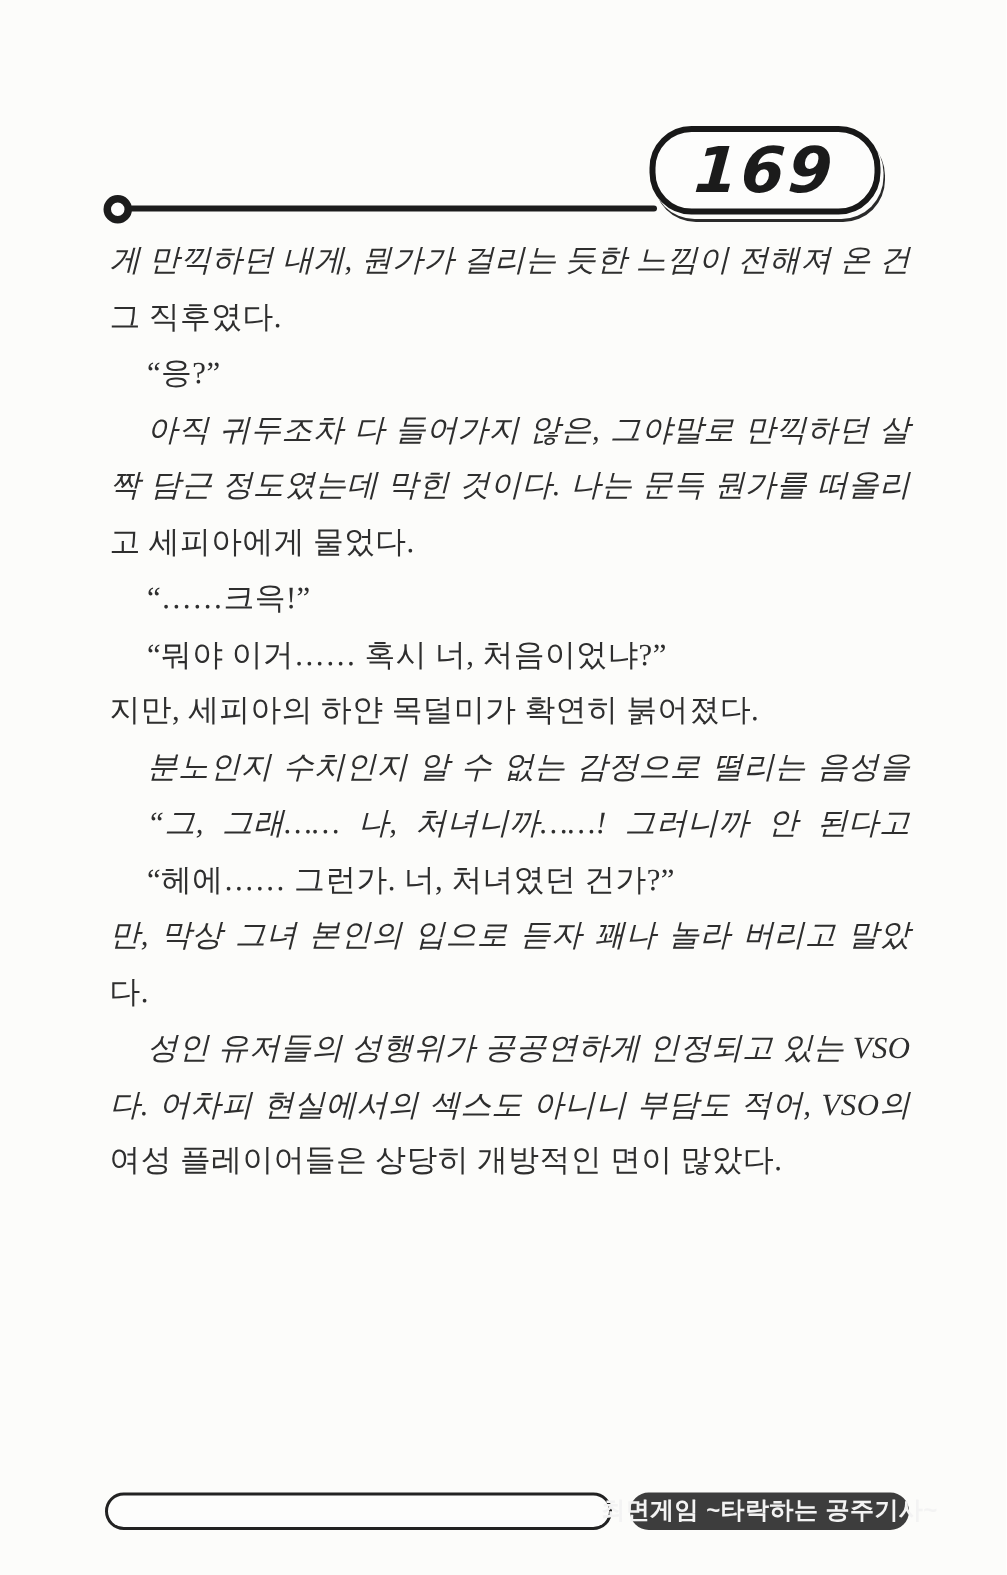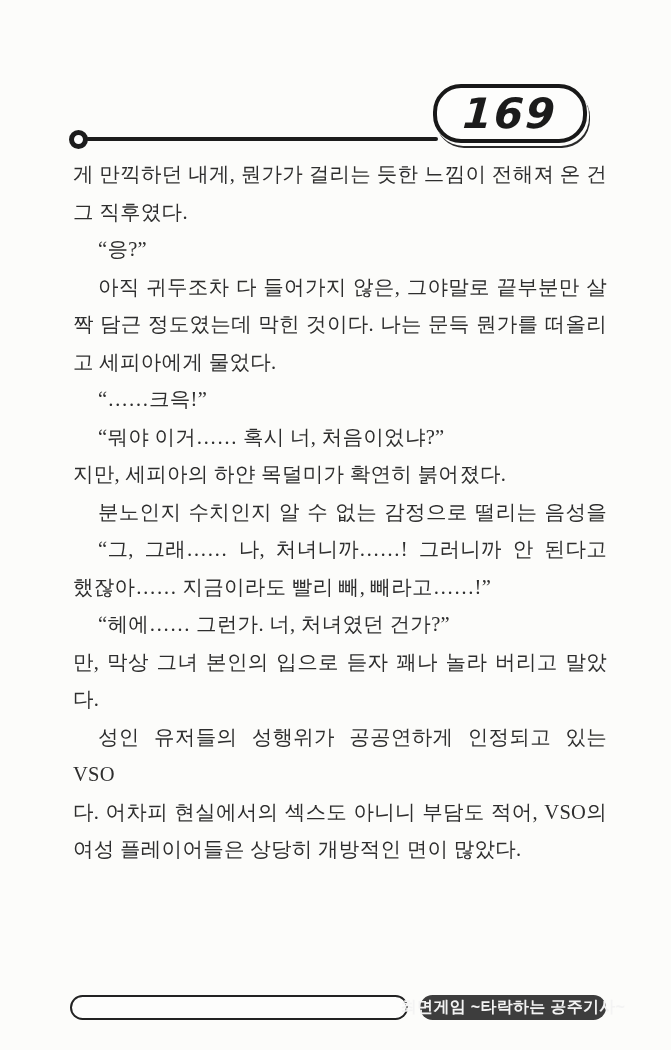--- a/index.html
+++ b/index.html
@@ -71,20 +71,21 @@
     width: 534px;
     font-size: 20.5px;
     line-height: 37.5px;
     letter-spacing: 0.3px;
   }
   .line { min-height: 37.5px; }
   .line.indent { text-indent: 25px; }
   .line.full {
     text-align: justify;
     text-align-last: justify;
+    font-style: italic;
   }
 
   
   .footer-bar {
     position: absolute;
     left: 70px;
     top: 995px;
     width: 338px;
     height: 25px;
     box-sizing: border-box;
@@ -122,29 +123,28 @@
     <div class="page-badge">
       <span class="page-number">169</span>
     </div>
   </div>
 
   <div class="text-block">
 
   <div class="line full">게 만끽하던 내게, 뭔가가 걸리는 듯한 느낌이 전해져 온 건</div>
       <div class="line">그 직후였다.</div>
       <div class="line indent">“응?”</div>
-      <div class="line indent full">아직 귀두조차 다 들어가지 않은, 그야말로 끝부분만 살</div>
+      <div class="line indent full">아직 귀두조차 다 들어가지 않은, 그야말로 만끽하던 살</div>
       <div class="line full">짝 담근 정도였는데 막힌 것이다. 나는 문득 뭔가를 떠올리</div>
       <div class="line">고 세피아에게 물었다.</div>
       <div class="line indent">“……크윽!”</div>
       <div class="line indent">“뭐야 이거…… 혹시 너, 처음이었냐?”</div>
       <div class="line">지만, 세피아의 하얀 목덜미가 확연히 붉어졌다.</div>
       <div class="line indent full">분노인지 수치인지 알 수 없는 감정으로 떨리는 음성을</div>
       <div class="line indent full">“그, 그래…… 나, 처녀니까……! 그러니까 안 된다고</div>
-      <div class="line">했잖아…… 지금이라도 빨리 빼, 빼라고……!”</div>
       <div class="line indent">“헤에…… 그런가. 너, 처녀였던 건가?”</div>
       <div class="line full">만, 막상 그녀 본인의 입으로 듣자 꽤나 놀라 버리고 말았</div>
       <div class="line">다.</div>
       <div class="line indent full">성인 유저들의 성행위가 공공연하게 인정되고 있는 VSO</div>
       <div class="line full">다. 어차피 현실에서의 섹스도 아니니 부담도 적어, VSO의</div>
       <div class="line">여성 플레이어들은 상당히 개방적인 면이 많았다.</div>
     </div>
 
   <div>
     <div class="footer-bar"></div>

